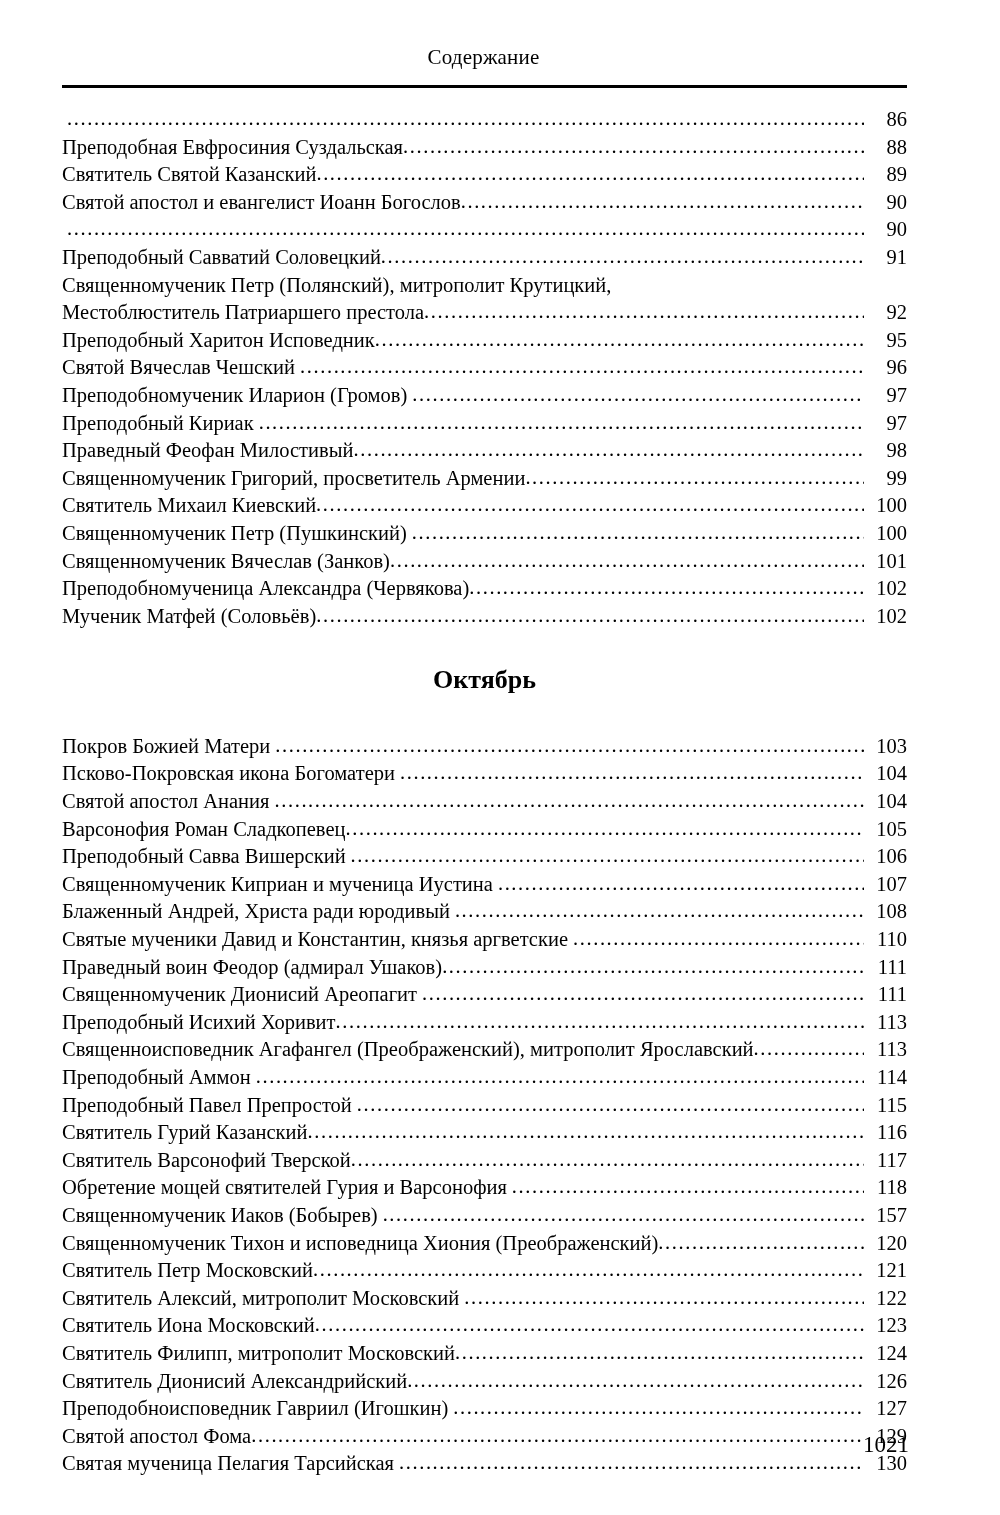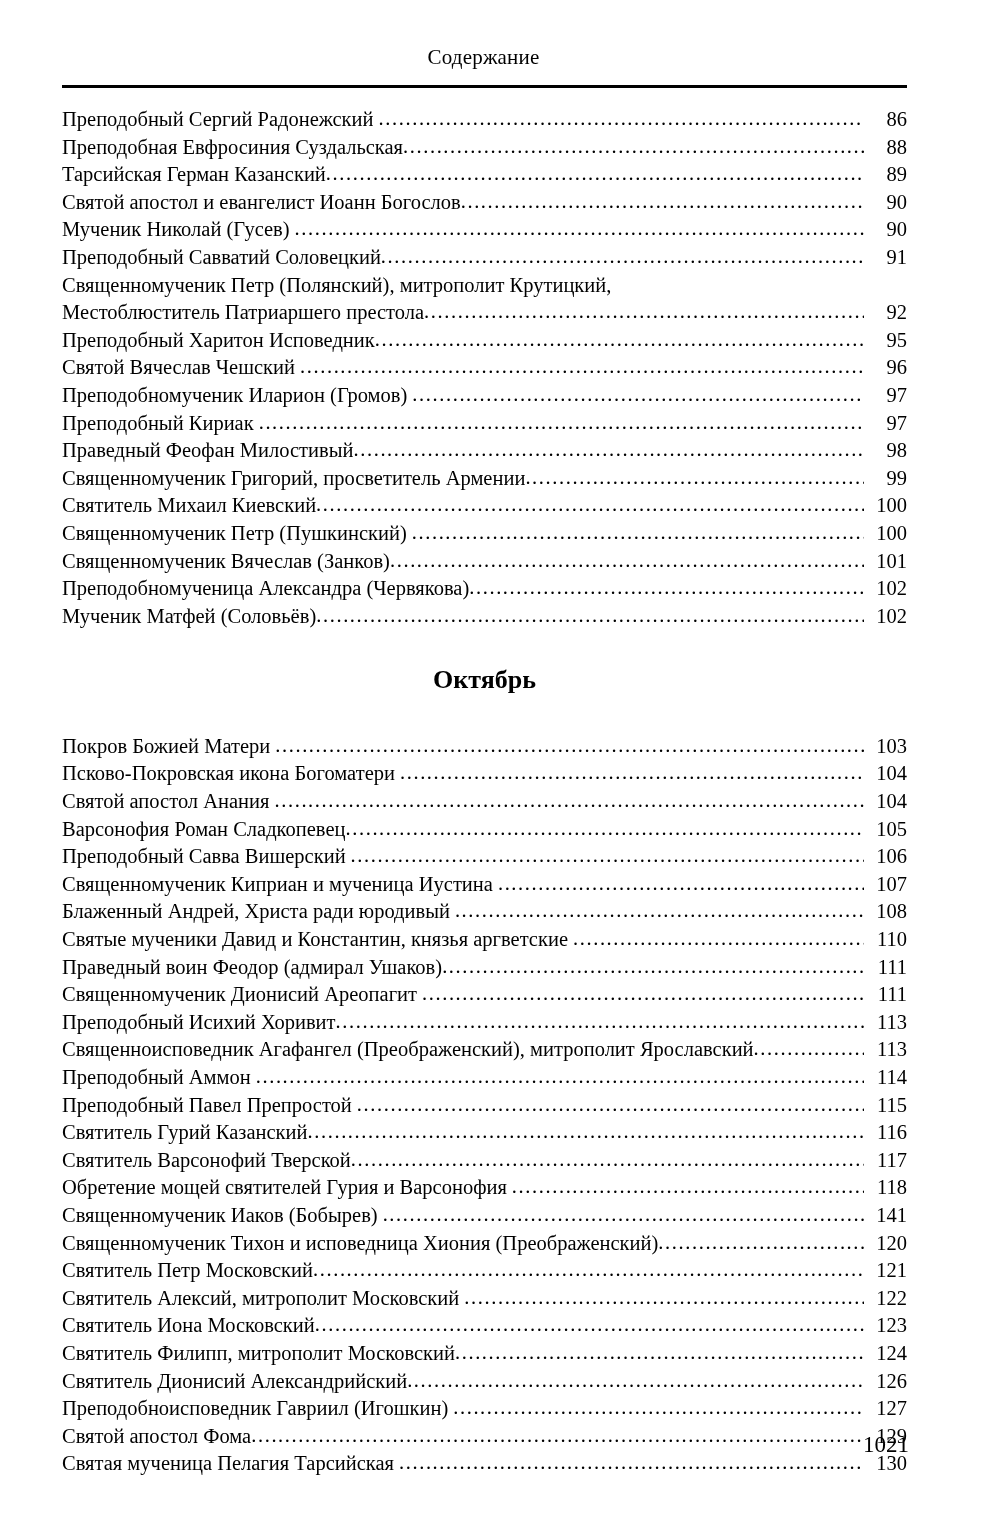--- a/index.html
+++ b/index.html
@@ -125,41 +125,39 @@
 <body>
 
 <div class="page">
 
   <div class="running-head">Содержание</div>
 
   <div class="head-rule"></div>
 
   <div class="toc">
       <div class="toc-entry loose">
-        <span class="title">Преподобный Сергий Радонежский</span>
         <span class="leader"></span>
         <span class="pageno">86</span>
       </div>
       <div class="toc-entry tight">
         <span class="title">Преподобная Евфросиния Суздальская</span>
         <span class="leader"></span>
         <span class="pageno">88</span>
       </div>
       <div class="toc-entry tight">
-        <span class="title">Тарсийская Герман Казанский</span>
+        <span class="title">Святитель Святой Казанский</span>
         <span class="leader"></span>
         <span class="pageno">89</span>
       </div>
       <div class="toc-entry tight">
         <span class="title">Святой апостол и евангелист Иоанн Богослов</span>
         <span class="leader"></span>
         <span class="pageno">90</span>
       </div>
       <div class="toc-entry loose">
-        <span class="title">Мученик Николай (Гусев)</span>
         <span class="leader"></span>
         <span class="pageno">90</span>
       </div>
       <div class="toc-entry tight">
         <span class="title">Преподобный Савватий Соловецкий</span>
         <span class="leader"></span>
         <span class="pageno">91</span>
       </div>
       <div class="toc-entry cont-open">
         <span class="title">Священномученик Петр (Полянский), митрополит Крутицкий,</span>
@@ -306,21 +304,21 @@
         <span class="pageno">117</span>
       </div>
       <div class="toc-entry loose">
         <span class="title">Обретение мощей святителей Гурия и Варсонофия</span>
         <span class="leader"></span>
         <span class="pageno">118</span>
       </div>
       <div class="toc-entry loose">
         <span class="title">Священномученик Иаков (Бобырев)</span>
         <span class="leader"></span>
-        <span class="pageno">141</span>
+        <span class="pageno">157</span>
       </div>
       <div class="toc-entry tight">
         <span class="title">Священномученик Тихон и исповедница Хиония (Преображенский)</span>
         <span class="leader"></span>
         <span class="pageno">120</span>
       </div>
       <div class="toc-entry tight">
         <span class="title">Святитель Петр Московский</span>
         <span class="leader"></span>
         <span class="pageno">121</span>

